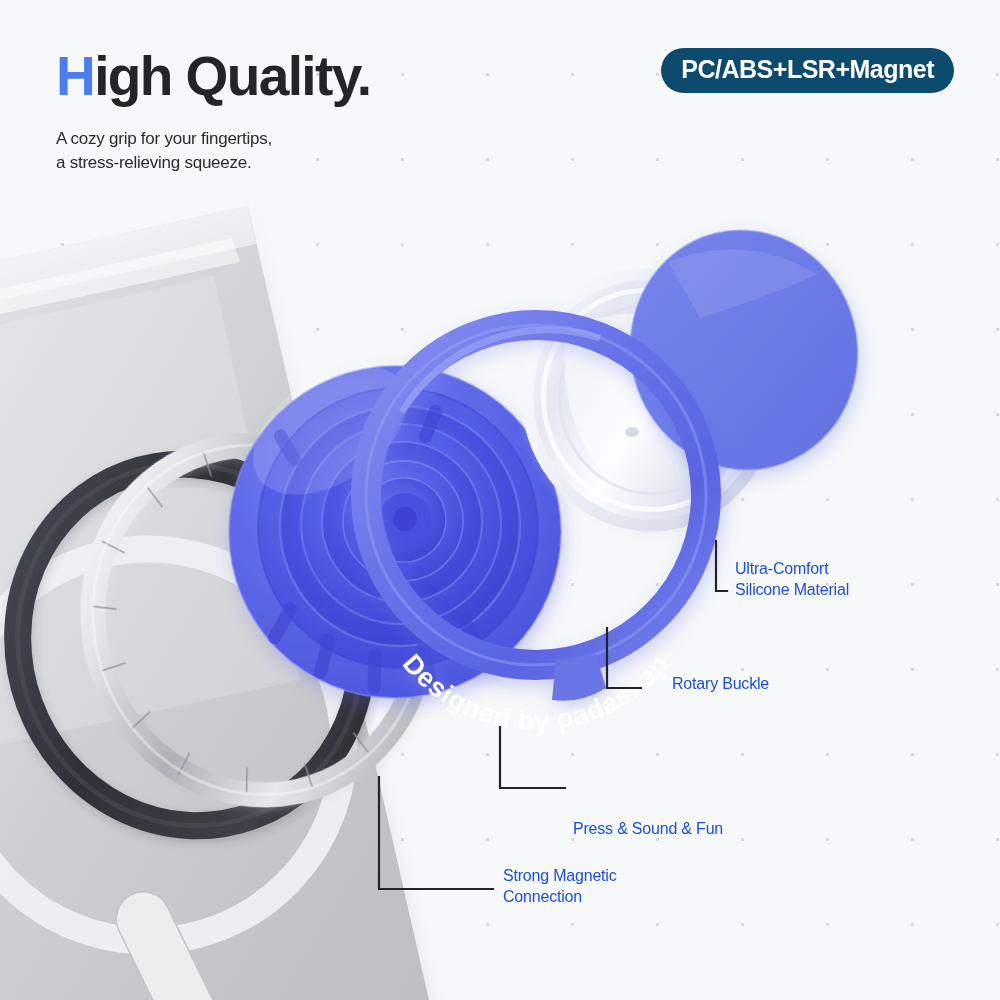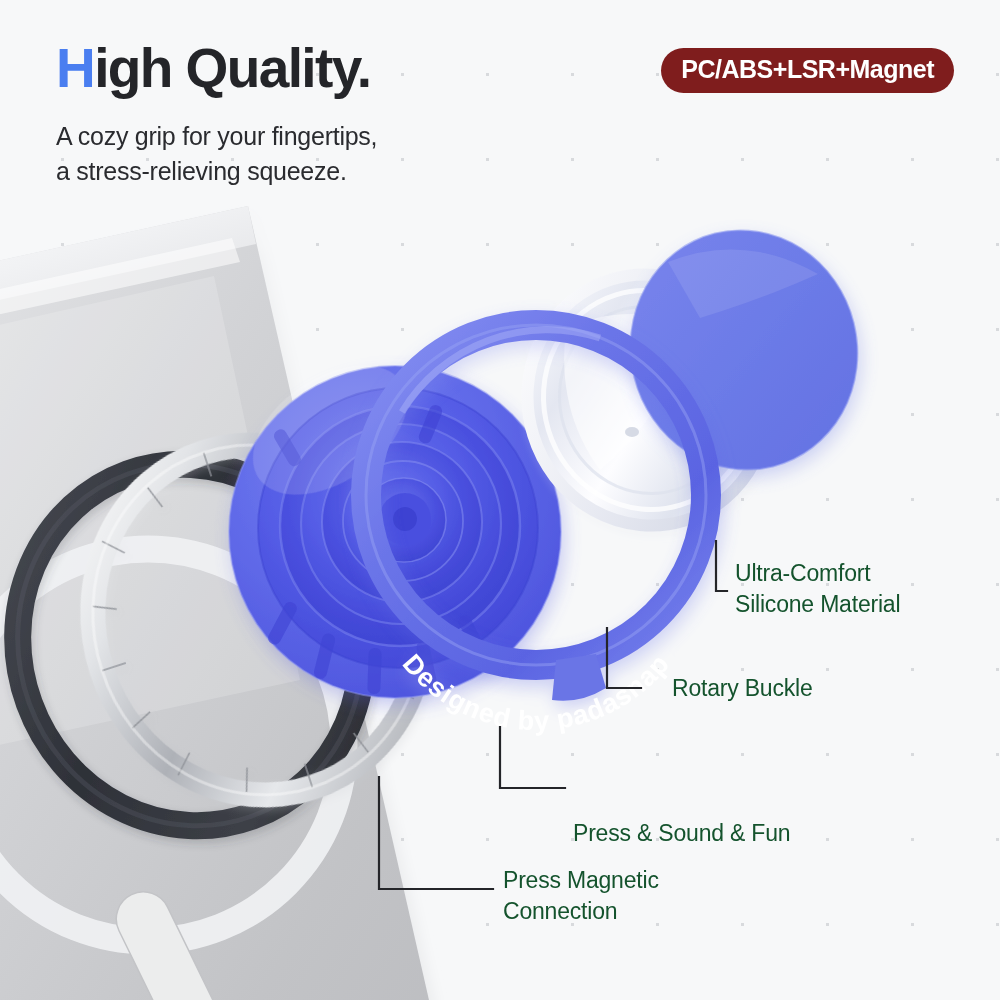--- a/index.html
+++ b/index.html
@@ -21,59 +21,59 @@
   }
 
   
   #product-stage {
     position:absolute; inset:0; z-index:2;
   }
   #product-stage svg { display:block; width:1000px; height:1000px; }
 
   
   #header-block {
-    position:absolute; left:56px; top:40px; z-index:20;
+    position:absolute; left:56px; top:48px; z-index:20;
   }
   .headline {
     font-size:55px;
     font-weight:bold;
     letter-spacing:-1.6px;
     line-height:1.03;
     color:#242529;
     white-space:nowrap;
   }
   .headline .accent { color:#4a7ef0; }
   #subtitle {
     margin-top:22px;
-    font-size:25px;
+    font-size:17px;
     line-height:1.42;
     color:#2a2b2f;
     letter-spacing:-0.25px;
     white-space:pre-line;
   }
 
   
   #material-badge {
     position:absolute; right:46px; top:48px; z-index:20;
-    background:#7f1d1d;
+    background:#0c4a6e;
     color:#ffffff;
     font-size:25px;
     font-weight:bold;
     letter-spacing:-0.5px;
     padding:7px 20px 9px 20px;
     border-radius:40px;
     white-space:nowrap;
   }
 
   
   .callout {
     position:absolute; z-index:20;
-    font-size:23px;
+    font-size:16px;
     line-height:1.33;
-    color:#14532d;
+    color:#1d4ed8;
     letter-spacing:-0.2px;
     white-space:pre-line;
   }
   #callout-0 { left:735px; top:558px; }
   #callout-1 { left:650px; top:673px;margin-left:22px; }
   #callout-2 { left:573px; top:818px; }
   #callout-3 { left:503px; top:865px; }
 
   #leader-lines { position:absolute; inset:0; z-index:19; pointer-events:none; }
 </style>
@@ -310,14 +310,14 @@
   <div id="subtitle">A cozy grip for your fingertips,
 a stress-relieving squeeze.</div>
 </div>
 
 <div id="material-badge">PC/ABS+LSR+Magnet</div>
 
 <div class="callout" id="callout-0">Ultra-Comfort
 Silicone Material</div>
 <div class="callout" id="callout-1">Rotary Buckle</div>
 <div class="callout" id="callout-2">Press &amp; Sound &amp; Fun</div>
-<div class="callout" id="callout-3">Press Magnetic
+<div class="callout" id="callout-3">Strong Magnetic
 Connection</div>
 
 </body></html>

